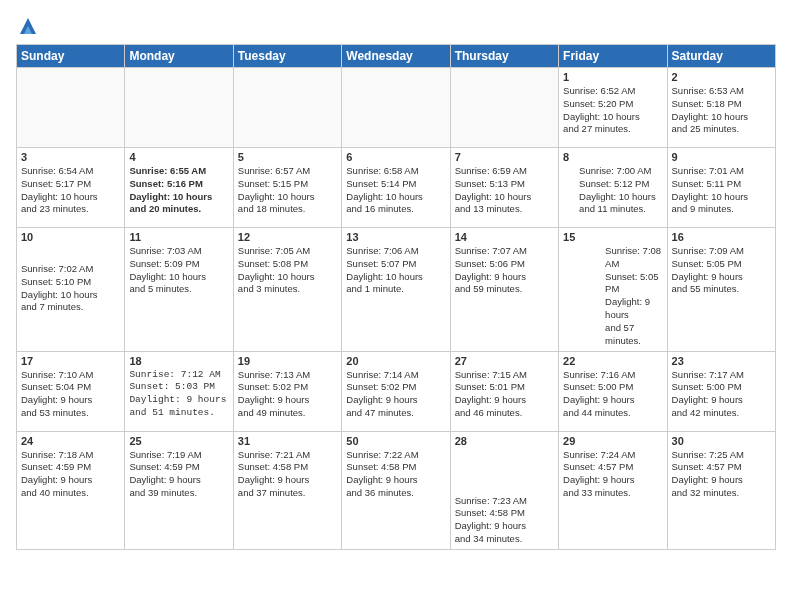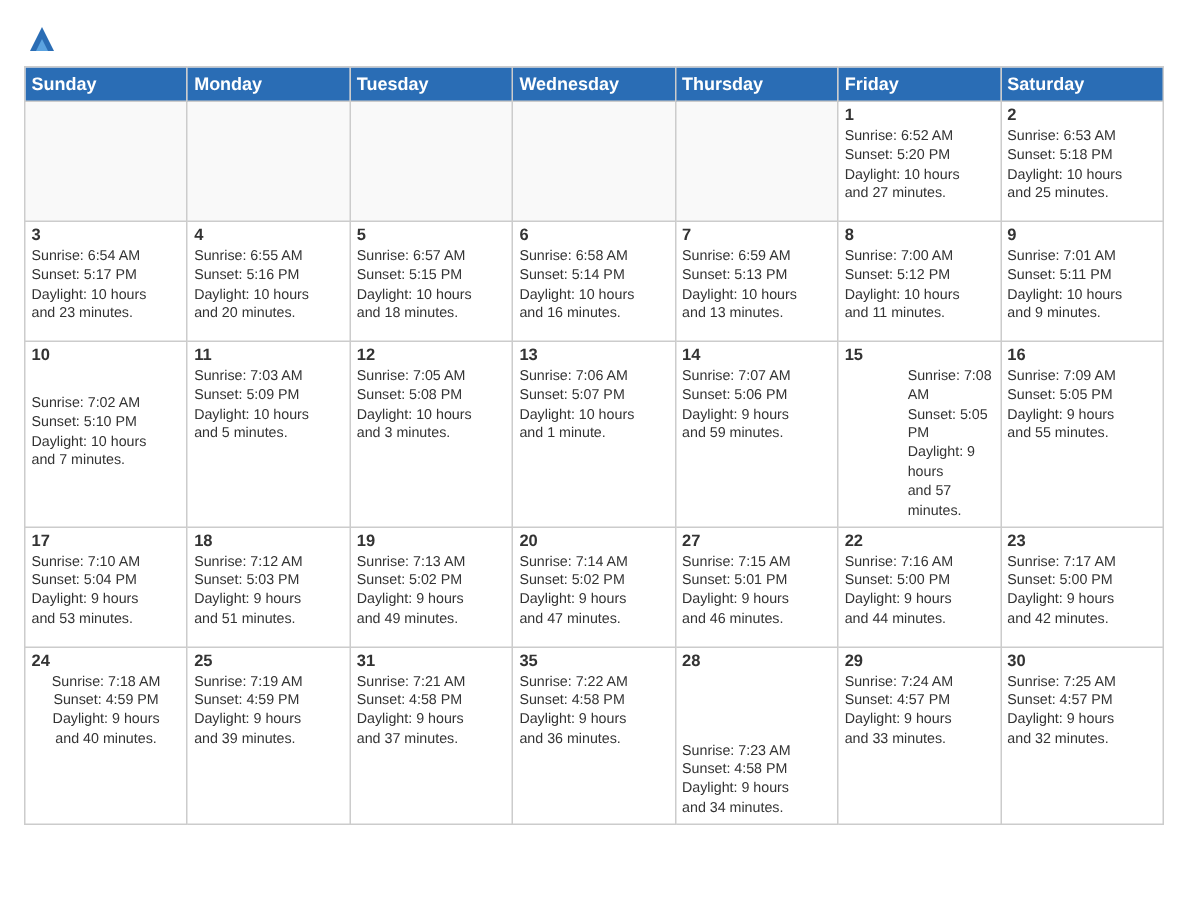--- a/index.html
+++ b/index.html
@@ -164,21 +164,21 @@
         <tr>
           <td>
             <span class="day-number">3</span>
             <div class="day-info" style="white-space: pre-line;">Sunrise: 6:54 AM
 Sunset: 5:17 PM
 Daylight: 10 hours
 and 23 minutes.</div>
           </td>
           <td>
             <span class="day-number">4</span>
-            <div class="day-info" style="white-space: pre-line;">Sunrise: 6:55 AM
+            <div class="day-info" style="white-space: pre-line; font-weight: bold;">Sunrise: 6:55 AM
 Sunset: 5:16 PM
 Daylight: 10 hours
 and 20 minutes.</div>
           </td>
           <td>
             <span class="day-number">5</span>
             <div class="day-info" style="white-space: pre-line;">Sunrise: 6:57 AM
 Sunset: 5:15 PM
 Daylight: 10 hours
 and 18 minutes.</div>
@@ -192,21 +192,21 @@
           </td>
           <td>
             <span class="day-number">7</span>
             <div class="day-info" style="white-space: pre-line;">Sunrise: 6:59 AM
 Sunset: 5:13 PM
 Daylight: 10 hours
 and 13 minutes.</div>
           </td>
           <td>
             <span class="day-number">8</span>
-            <div class="day-info" style="white-space: pre-line;">Sunrise: 7:00 AM
+            <div class="day-info" style="white-space: pre-line; margin-left: 16px;">Sunrise: 7:00 AM
 Sunset: 5:12 PM
 Daylight: 10 hours
 and 11 minutes.</div>
           </td>
           <td>
             <span class="day-number">9</span>
             <div class="day-info" style="white-space: pre-line;">Sunrise: 7:01 AM
 Sunset: 5:11 PM
 Daylight: 10 hours
 and 9 minutes.</div>
@@ -266,21 +266,21 @@
         <tr>
           <td>
             <span class="day-number">17</span>
             <div class="day-info" style="white-space: pre-line;">Sunrise: 7:10 AM
 Sunset: 5:04 PM
 Daylight: 9 hours
 and 53 minutes.</div>
           </td>
           <td>
             <span class="day-number">18</span>
-            <div class="day-info" style="white-space: pre-line;">Sunrise: 7:12 AM
+            <div class="day-info" style="white-space: pre-line; font-family: Liberation Mono, monospace;">Sunrise: 7:12 AM
 Sunset: 5:03 PM
 Daylight: 9 hours
 and 51 minutes.</div>
           </td>
           <td>
             <span class="day-number">19</span>
             <div class="day-info" style="white-space: pre-line;">Sunrise: 7:13 AM
 Sunset: 5:02 PM
 Daylight: 9 hours
 and 49 minutes.</div>
@@ -310,41 +310,41 @@
             <span class="day-number">23</span>
             <div class="day-info" style="white-space: pre-line;">Sunrise: 7:17 AM
 Sunset: 5:00 PM
 Daylight: 9 hours
 and 42 minutes.</div>
           </td>
         </tr>
         <tr>
           <td>
             <span class="day-number">24</span>
-            <div class="day-info" style="white-space: pre-line; text-align: center;">Sunrise: 7:18 AM
+            <div class="day-info" style="white-space: pre-line;">Sunrise: 7:18 AM
 Sunset: 4:59 PM
 Daylight: 9 hours
 and 40 minutes.</div>
           </td>
           <td>
             <span class="day-number">25</span>
             <div class="day-info" style="white-space: pre-line;">Sunrise: 7:19 AM
 Sunset: 4:59 PM
 Daylight: 9 hours
 and 39 minutes.</div>
           </td>
           <td>
             <span class="day-number">31</span>
             <div class="day-info" style="white-space: pre-line;">Sunrise: 7:21 AM
 Sunset: 4:58 PM
 Daylight: 9 hours
 and 37 minutes.</div>
           </td>
           <td>
-            <span class="day-number">35</span>
+            <span class="day-number">50</span>
             <div class="day-info" style="white-space: pre-line;">Sunrise: 7:22 AM
 Sunset: 4:58 PM
 Daylight: 9 hours
 and 36 minutes.</div>
           </td>
           <td>
             <span class="day-number">28</span>
             <div class="day-info" style="white-space: pre-line; margin-top: 48px;">Sunrise: 7:23 AM
 Sunset: 4:58 PM
 Daylight: 9 hours

